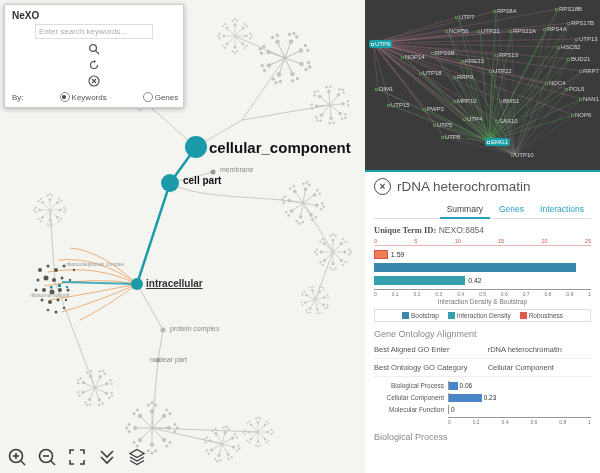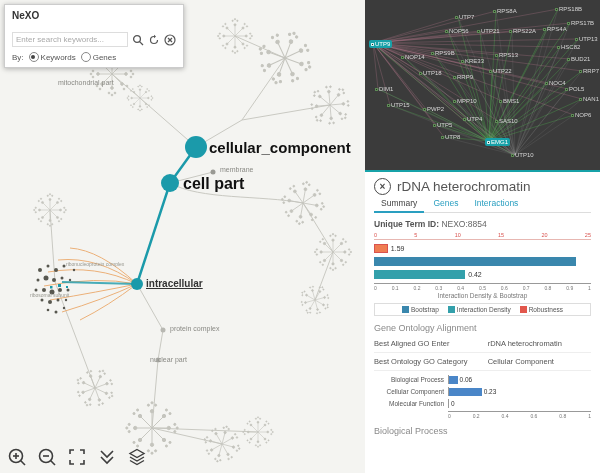--- a/index.html
+++ b/index.html
@@ -4,58 +4,58 @@
 <style>
   html,body{margin:0;padding:0;background:#fff;}
   .app{position:relative;width:600px;height:473px;overflow:hidden;font-family:"Liberation Sans",sans-serif;background:#fff;}
 
   
   .left{position:absolute;left:0;top:0;width:365px;height:473px;background:#f4f4f1;overflow:hidden;border-right:1px solid #e2e2de;}
   .tree-svg{position:absolute;left:0;top:0;}
   .tree-labels span{position:absolute;white-space:nowrap;}
   .glabel.sm{font-size:7px;color:#8a8a85;}
   .glabel.xl{font-size:15px;font-weight:600;color:#111;}
-  .glabel.lg{font-size:16px;font-weight:600;color:#111;}
+  .glabel.lg{font-size:10px;font-weight:600;color:#111;}
   .glabel.md{font-size:10px;font-weight:600;color:#333;text-decoration:underline;}
   .glabel.xs{font-size:5px;color:#97978f;}
 
   .search-card{position:absolute;left:4px;top:4px;width:180px;background:#fff;border:1px solid #ccc;box-shadow:0 1px 5px rgba(0,0,0,.28);padding:5px 7px;box-sizing:border-box;z-index:5;}
   .sc-title{font-size:10px;font-weight:bold;color:#333;}
-  .sc-row{display:flex;align-items:center;gap:4px;margin-top:11px;}
+  .sc-row{display:flex;align-items:center;gap:4px;margin-top:3px;flex-direction:column;}
   .sc-input{flex:1;border:1px solid #ddd;font-size:8px;padding:2px 3px;color:#333;min-width:0;outline:none;}
   .sc-input::placeholder{color:#aaa;}
   .sc-icon{display:flex;cursor:pointer;}
   .sc-by{display:flex;align-items:center;gap:5px;margin-top:5px;font-size:8px;color:#555;}
   .radio{width:8px;height:8px;border:1px solid #888;border-radius:50%;display:inline-block;position:relative;cursor:pointer;flex-shrink:0;}
   .radio.checked::after{content:"";position:absolute;left:1.5px;top:1.5px;width:4px;height:4px;background:#444;border-radius:50%;}
-  .opt{display:flex;align-items:center;gap:2px;}
+  .opt{display:flex;align-items:center;gap:2px;margin-left:31px;}
 
   .zoom-controls{position:absolute;left:6px;bottom:5px;display:flex;gap:8px;align-items:center;z-index:5;}
   .zc{width:22px;height:22px;display:flex;align-items:center;justify-content:center;cursor:pointer;}
 
   
   .right{position:absolute;left:365px;top:0;width:235px;height:473px;}
   .network{position:relative;width:235px;height:170px;background:#3b3b3b;overflow:hidden;}
   .network svg{position:absolute;left:0;top:0;}
   .net-labels{position:absolute;left:0;top:0;right:0;bottom:0;}
   .gene{position:absolute;font-size:6px;color:#d6d6d6;white-space:nowrap;line-height:1;cursor:pointer;}
   .gene::before{content:"";display:inline-block;width:3px;height:3px;margin-right:1px;background:#22301f;border:1px solid #5d8a55;vertical-align:middle;box-sizing:border-box;}
   .gene.hl{background:#17a0a8;color:#fff;padding:1px 2px;border-radius:2px;z-index:2;}
   .gene.hl::before{border-color:#cdeff0;}
 
   
   .details{position:relative;width:235px;height:303px;background:#fff;border-top:2px solid #17a2a8;padding:6px 9px;box-sizing:border-box;color:#555;overflow:hidden;}
   .d-header{display:flex;align-items:center;gap:6px;}
   .close-btn{width:15px;height:15px;border:1.5px solid #4a4a4a;border-radius:50%;display:flex;align-items:center;justify-content:center;color:#4a4a4a;font-size:10px;line-height:1;cursor:pointer;flex-shrink:0;font-weight:bold;}
   .d-title{font-size:13.5px;color:#555;}
-  .tabs{display:flex;gap:2px;border-bottom:1px solid #ddd;margin-top:0;}
+  .tabs{display:flex;gap:2px;border-bottom:1px solid #ddd;margin-top:6px;justify-content:flex-end;}
   .tab{font-size:8.5px;color:#2a9fc0;padding:3px 7px;cursor:pointer;}
   .tab.active{color:#444;border-bottom:2px solid #2a9fc0;margin-bottom:-1px;}
   .meta{margin-top:6px;font-size:8.5px;color:#666;}
-  .meta b{color:#555;font-weight:bold;}
+  .meta b{color:#555;font-weight:bold;font-family:Liberation Serif, serif;}
   .sec{margin-top:7px;font-size:9px;color:#8a8a8a;}
   .chart{margin-top:3px;}
   .top-axis{display:flex;justify-content:space-between;font-size:5.5px;color:#d9534f;border-bottom:1px solid #e7b7b2;padding-bottom:1px;}
   .bar-row{display:flex;align-items:center;height:9px;margin:4px 0;}
   .bar{height:9px;box-sizing:border-box;}
   .bar.rob{background:#ef7d52;border:1px solid #d9534f;}
   .bar.boot{background:#3a87ad;}
   .bar.dens{background:#33a0ab;}
   .bar-val{font-size:7px;color:#333;margin-left:3px;}
   .bot-axis{border-top:1px solid #999;display:flex;justify-content:space-between;font-size:5px;color:#777;padding-top:1px;}

